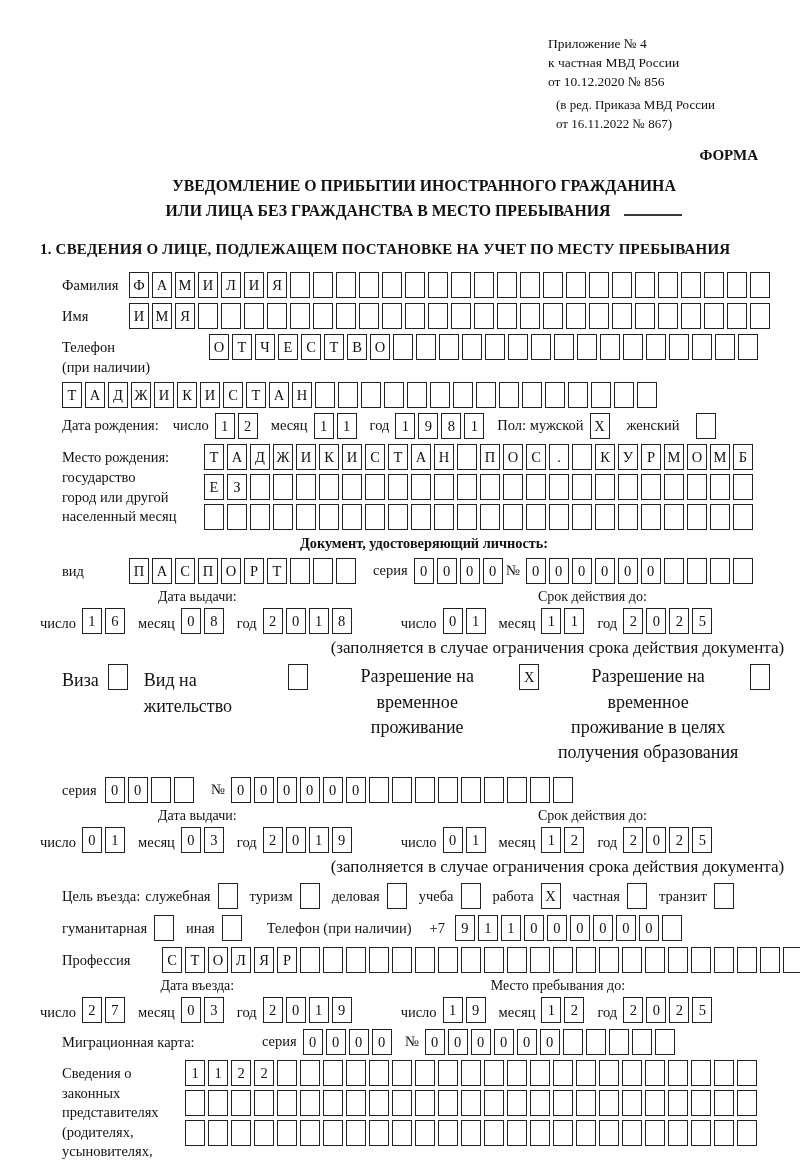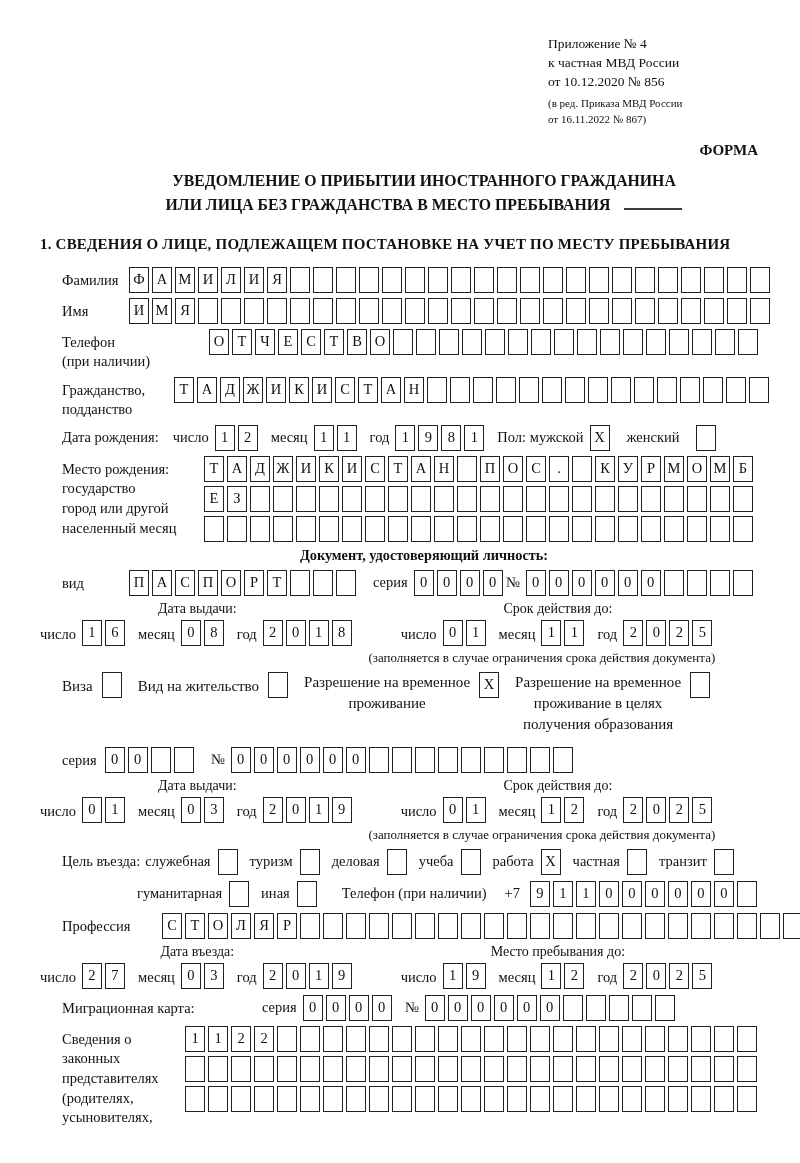--- a/index.html
+++ b/index.html
@@ -9,21 +9,21 @@
     min-height: 1163px;
     margin: 0 auto;
     color: #111;
     font-family: "Liberation Serif", "DejaVu Serif", serif;
   }
   .page { padding: 34px 14px 10px 62px; }
 
   
   .ref-block { margin-left: auto; width: 238px; font-size: 13.5px; line-height: 1.42; }
   .ref-block .ref-line { display: block; }
-  .ref-sub { margin-top: 5px; font-size: 11px; }
+  .ref-sub { margin-top: 5px; font-size: 13px; margin-left: 8px; }
   .forma { text-align: right; padding-right: 28px; font-weight: bold; font-size: 15px; margin: 14px 0 10px; }
 
   
   .title { text-align: center; font-weight: bold; font-size: 15.8px; line-height: 1.55; margin: 4px 0 18px; }
   .blank-line { display: inline-block; width: 58px; height: 15px; border-bottom: 2.2px solid #3a3a3a; margin-left: 14px; }
 
   .sec-heading { font-weight: bold; font-size: 15px; margin: 0 0 14px -22px; letter-spacing: 0.2px; }
 
   
   .row { display: flex; align-items: flex-start; margin-bottom: 5px; }
@@ -47,36 +47,36 @@
 
   
   .center-bold { text-align: center; font-weight: bold; font-size: 14.3px; margin: 2px 0 6px; }
 
   
   .dates { display: flex; margin: 2px 0 6px; }
   .date-col-l { flex: 0 0 310px; margin-left: -22px; }
   .date-col-r { margin-left: 46px; }
   .date-heading { text-align: center; font-size: 14px; margin-bottom: 3px; }
   .date-line { display: flex; align-items: center; }
-  .date-note { font-size: 13px; margin-top: 4px; margin-left: -70px; white-space: nowrap; text-align: right; }
+  .date-note { font-size: 17px; margin-top: 4px; margin-left: -70px; white-space: nowrap; text-align: right; }
 
   .para { font-size: 14.7px; line-height: 1.6; margin: 2px 0 4px; }
 
   
   .perm-row { display: flex; align-items: flex-start; margin: 4px 0 12px; }
   .perm-item { display: flex; align-items: flex-start; margin-right: 13px; }
-  .perm-text { font-size: 15px; line-height: 1.4; margin-right: 9px; }
+  .perm-text { font-size: 18px; line-height: 1.4; margin-right: 9px; }
   .perm-text.single { padding-top: 4px; }
   .perm-text.centered { text-align: center; }
 
   
   .purpose-row { display: flex; align-items: center; margin-bottom: 6px; font-size: 14.5px; flex-wrap: nowrap; }
   .p-item { display: flex; align-items: center; margin-left: 9px; }
   .p-item .plbl { margin-right: 7px; white-space: nowrap; }
-  .indent75 { margin-left: 75px; }
+  .indent75 { }
 
   .phone-group { display: flex; align-items: center; margin-left: 22px; }
   .phone-prefix { margin: 0 10px 0 18px; font-size: 14.5px; }
 
   
   .reps { display: flex; margin-top: 2px; }
   .reps-right { display: flex; flex-direction: column; gap: 4px; }
 </style>
 </head>
 <body>
@@ -199,24 +199,20 @@
         <span class="cell"></span>
         <span class="cell"></span>
         <span class="cell"></span>
         <span class="cell"></span>
         <span class="cell"></span>
         <span class="cell"></span>
       </span>
   </div>
 
   <div class="row">
-    <span class="lbl w112">
-      <span class="lbl-line">Гражданство,</span>
-      <span class="lbl-line">подданство</span>
-    </span>
     <span class="cells">
         <span class="cell">Т</span>
         <span class="cell">А</span>
         <span class="cell">Д</span>
         <span class="cell">Ж</span>
         <span class="cell">И</span>
         <span class="cell">К</span>
         <span class="cell">И</span>
         <span class="cell">С</span>
         <span class="cell">Т</span>

